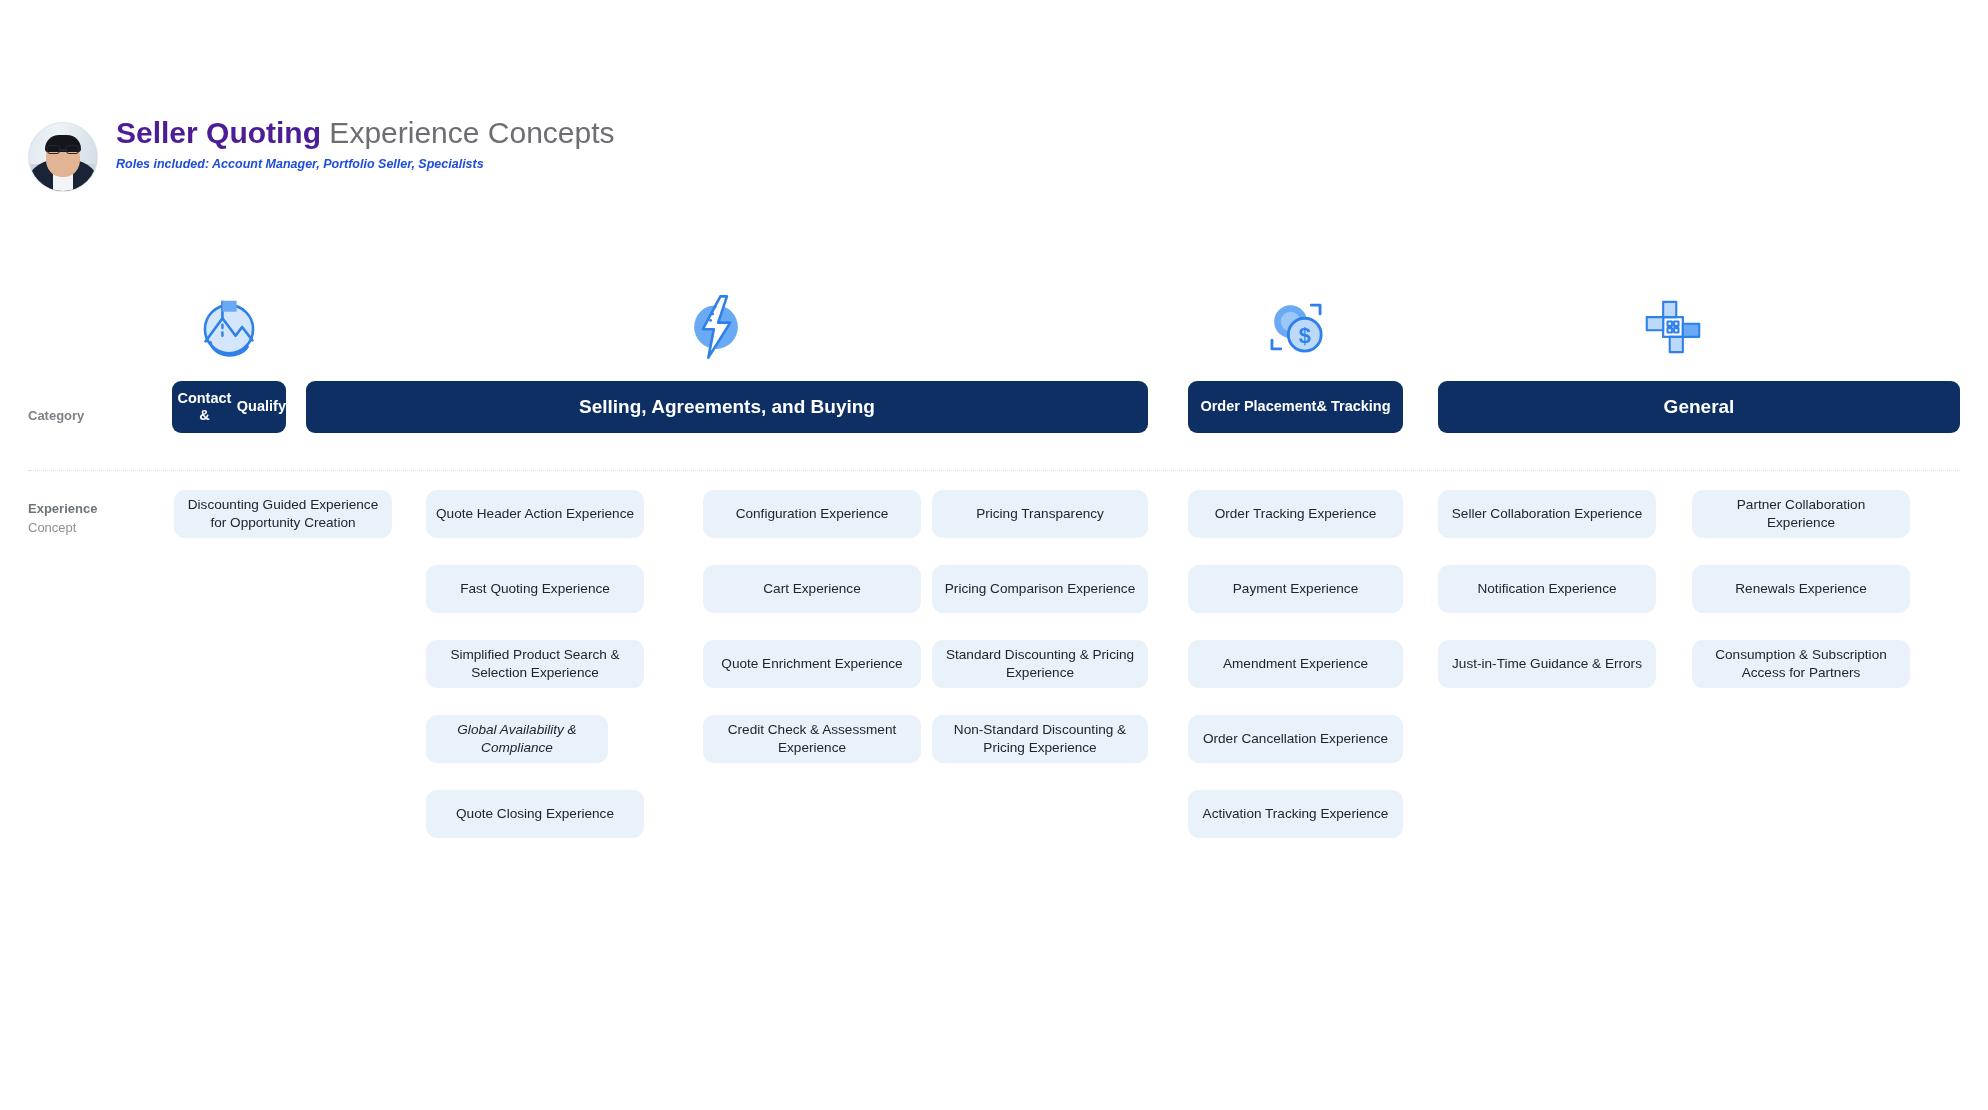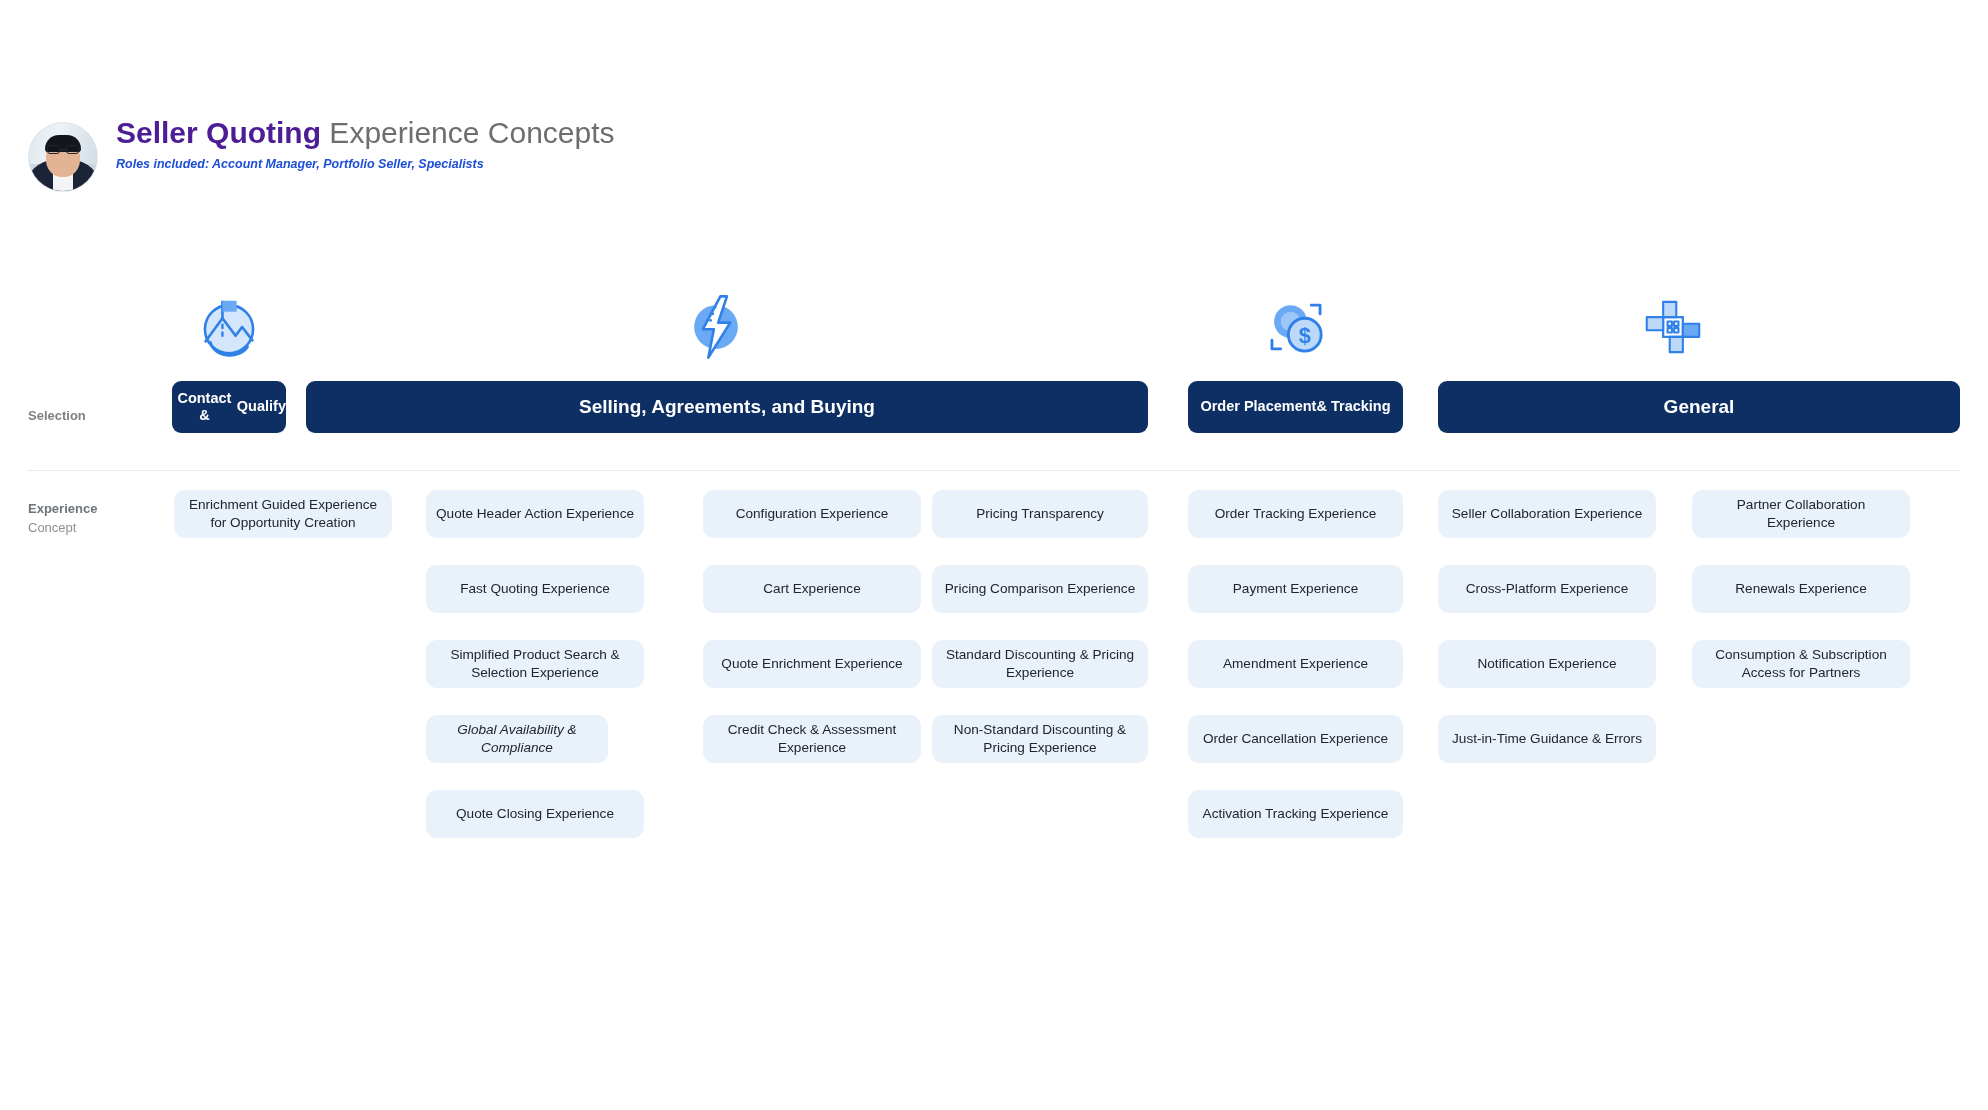--- a/index.html
+++ b/index.html
@@ -103,21 +103,21 @@
           <i class="r"></i>
           <u></u>
         </div>
     </div>
     <div class="title-block">
       <div class="title"><span class="accent">Seller Quoting</span><span> Experience Concepts</span></div>
       <div class="subtitle">Roles included: Account Manager, Portfolio Seller, Specialists</div>
     </div>
   </div>
 
-  <div class="row-label category">Selection</div>
+  <div class="row-label category">Category</div>
   <div class="row-label concept">
     <b>Experience</b>
     <span>Concept</span>
   </div>
 
   <div class="divider"></div>
 
   <div class="icon-row" id="icon-row">
       <div class="cat-icon" style="left: 229px;">
         <svg viewBox="0 0 64 64" aria-hidden="true">
@@ -178,21 +178,21 @@
         <div>Order Placement</div>
         <div>&amp; Tracking</div>
       </div>
       <div class="cat-bar large" style="left: 1438px; width: 522px;">
         <div>General</div>
       </div>
     </div>
 
   <div id="columns">
       <div class="col" style="left: 174px; width: 218px;">
-        <div class="card" style="width: 218px;">Enrichment Guided Experience for Opportunity Creation</div>
+        <div class="card" style="width: 218px;">Discounting Guided Experience for Opportunity Creation</div>
       </div>
       <div class="col" style="left: 426px; width: 218px;">
         <div class="card" style="width: 218px;">Quote Header Action Experience</div>
         <div class="card" style="width: 218px;">Fast Quoting Experience</div>
         <div class="card" style="width: 218px;">Simplified Product Search &amp; Selection Experience</div>
         <div class="card" style="width: 182px; font-style: italic;">Global Availability &amp; Compliance</div>
         <div class="card" style="width: 218px;">Quote Closing Experience</div>
       </div>
       <div class="col" style="left: 703px; width: 218px;">
         <div class="card" style="width: 218px;">Configuration Experience</div>
@@ -208,21 +208,20 @@
       </div>
       <div class="col" style="left: 1188px; width: 215px;">
         <div class="card" style="width: 215px;">Order Tracking Experience</div>
         <div class="card" style="width: 215px;">Payment Experience</div>
         <div class="card" style="width: 215px;">Amendment Experience</div>
         <div class="card" style="width: 215px;">Order Cancellation Experience</div>
         <div class="card" style="width: 215px;">Activation Tracking Experience</div>
       </div>
       <div class="col" style="left: 1438px; width: 218px;">
         <div class="card" style="width: 218px;">Seller Collaboration Experience</div>
-        <div class="card" style="width: 218px;">Cross-Platform Experience</div>
         <div class="card" style="width: 218px;">Notification Experience</div>
         <div class="card" style="width: 218px;">Just-in-Time Guidance &amp; Errors</div>
       </div>
       <div class="col" style="left: 1692px; width: 218px;">
         <div class="card" style="width: 218px;">Partner Collaboration Experience</div>
         <div class="card" style="width: 218px;">Renewals Experience</div>
         <div class="card" style="width: 218px;">Consumption &amp; Subscription Access for Partners</div>
       </div>
     </div>
 

